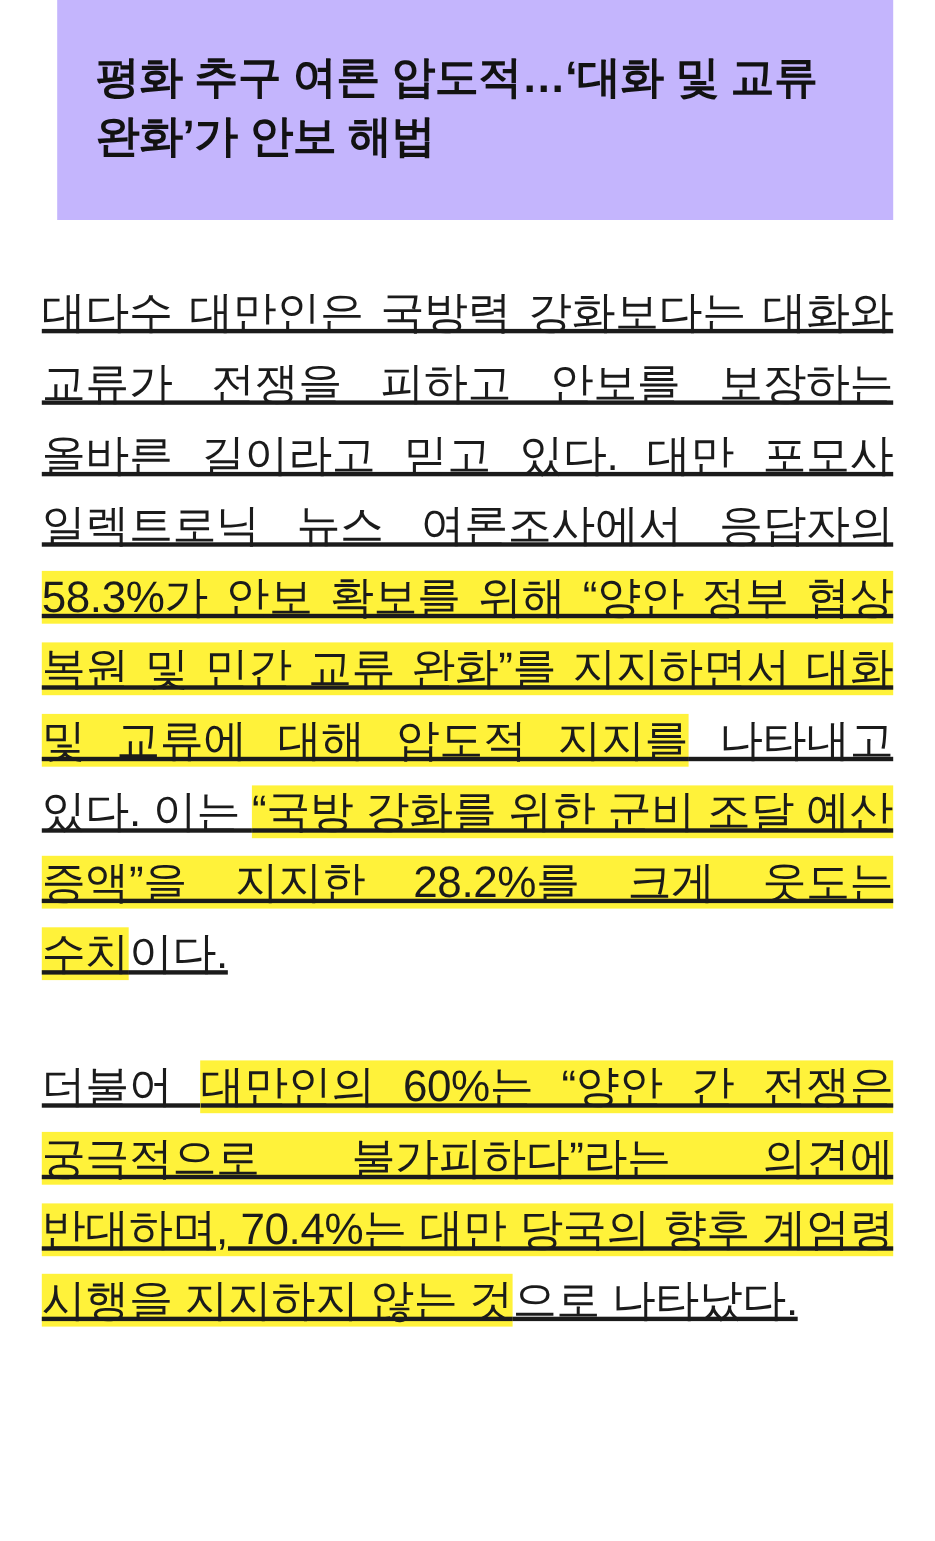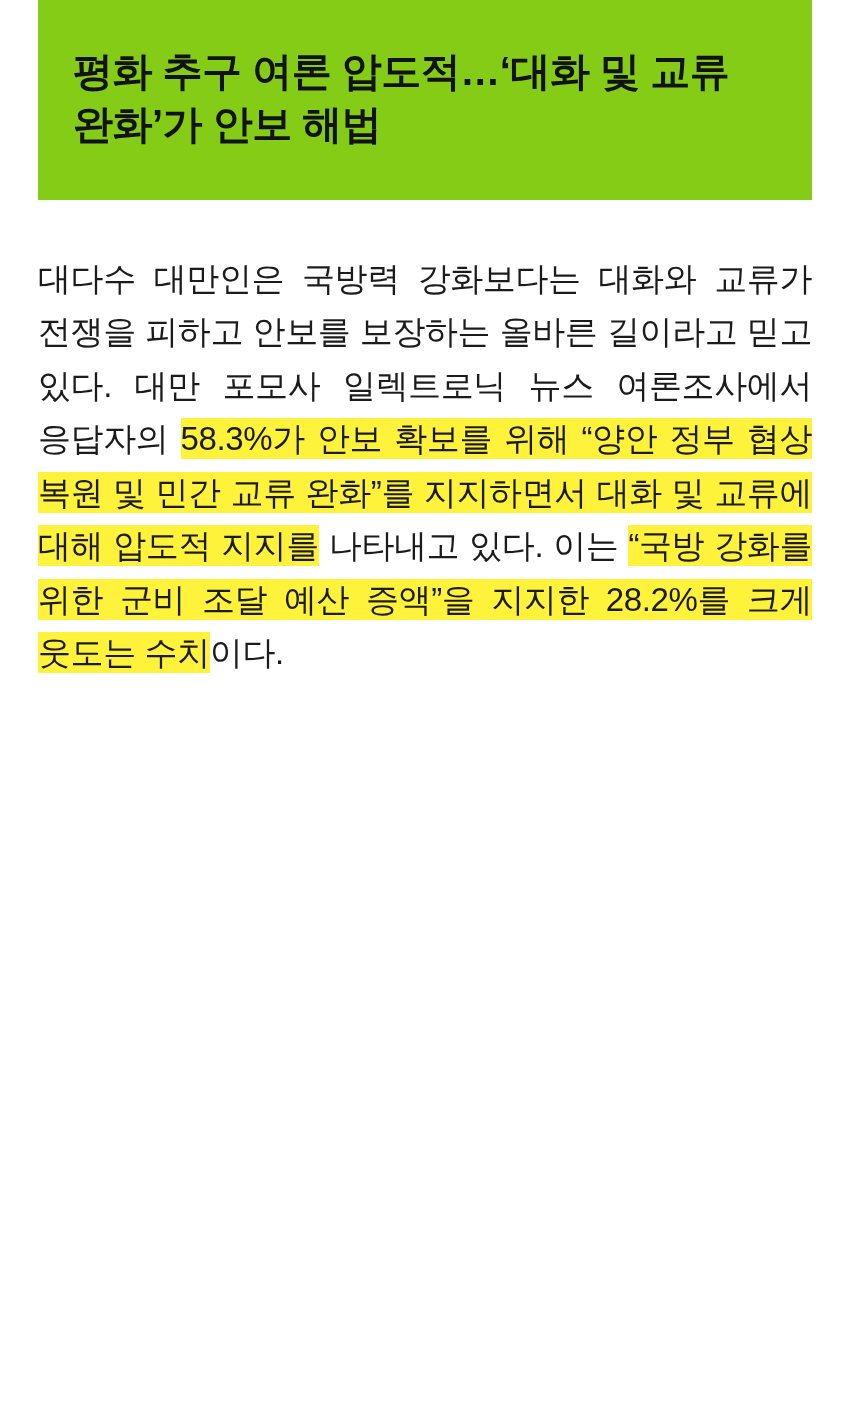--- a/index.html
+++ b/index.html
@@ -18,22 +18,22 @@
     width: 850px;
     min-height: 1401px;
     box-sizing: border-box;
     padding: 0;
     position: relative;
     background: #ffffff;
   }
 
   
   .headline-block {
-    margin: 0 38px 0 38px;
-    background: #84cc16;
+    margin: 0 38px 0 52px;
+    background: #c4b5fd;
     display: flex;
     align-items: flex-start;
     padding: 18px 26px 22px 0;
     box-sizing: border-box;
   }
   .headline-bar {
     width: 9px;
     background: #5b7fe0;
     flex: 0 0 9px;
     margin-right: 26px;
@@ -46,27 +46,28 @@
     color: #121212;
     word-break: keep-all;
   }
 
   
   .article-body {
     margin: 0 38px;
     padding-top: 52px;
   }
   .para {
-    font-size: 33px;
+    font-size: 40px;
     line-height: 1.62;
     letter-spacing: -0.4px;
     color: #1b1b1b;
     margin: 0 0 56px 0;
     text-align: justify;
     word-break: keep-all;
+    text-decoration: underline;
   }
   .para:last-child {
     margin-bottom: 0;
   }
   mark.hl {
     background: #fff23a;
     color: #1b1b1b;
     padding: 2px 0;
     box-decoration-break: clone;
     -webkit-box-decoration-break: clone;
@@ -77,15 +78,16 @@
 
 <div class="page">
 
   <div class="headline-block">
     <div class="headline-bar"></div>
     <h1 class="headline-text">평화 추구 여론 압도적…‘대화 및 교류 완화’가 안보 해법</h1>
   </div>
 
   <div class="article-body">
     <p class="para"><span>대다수 대만인은 국방력 강화보다는 대화와 교류가 전쟁을 피하고 안보를 보장하는 올바른 길이라고 믿고 있다. 대만 포모사 일렉트로닉 뉴스 여론조사에서 응답자의 </span><mark class="hl">58.3%가 안보 확보를 위해 “양안 정부 협상 복원 및 민간 교류 완화”를 지지하면서 대화 및 교류에 대해 압도적 지지를</mark><span> 나타내고 있다. 이는 </span><mark class="hl">“국방 강화를 위한 군비 조달 예산 증액”을 지지한 28.2%를 크게 웃도는 수치</mark><span>이다.</span></p>
+    <p class="para"><span>더불어 </span><mark class="hl">대만인의 60%는 “양안 간 전쟁은 궁극적으로 불가피하다”라는 의견에 반대하며, 70.4%는 대만 당국의 향후 계엄령 시행을 지지하지 않는 것</mark><span>으로 나타났다.</span></p>
   </div>
 
 </div>
 
 </body></html>

